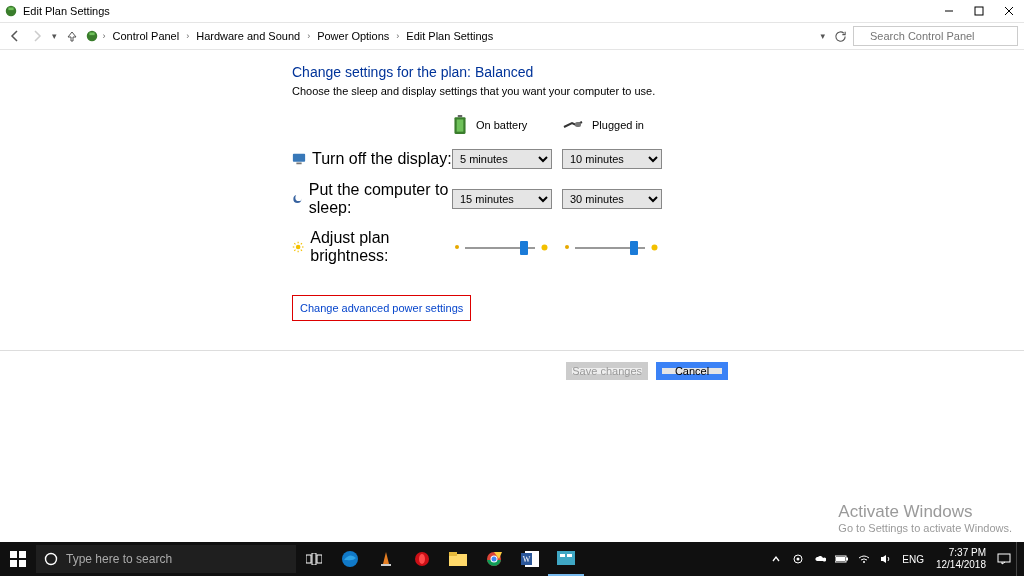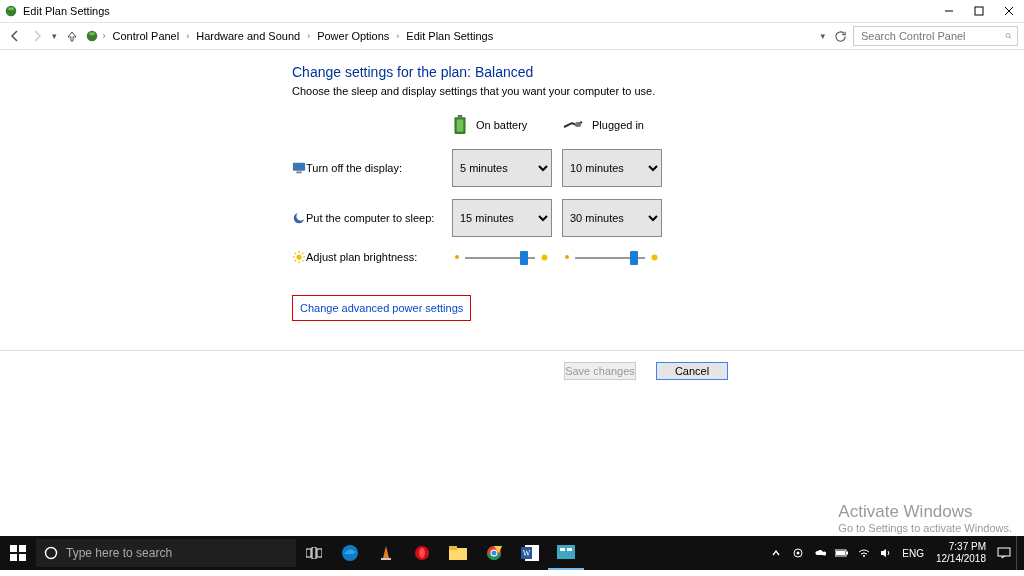--- a/index.html
+++ b/index.html
@@ -11,54 +11,54 @@
   .win-btns { display:flex; height:100%; }
   .win-btn { width:30px; display:flex; align-items:center; justify-content:center; cursor:default; }
   .win-btn svg { width:10px; height:10px; }
   
   .toolbar { height:28px; border-top:1px solid #e5e5e5; border-bottom:1px solid #e5e5e5; display:flex; align-items:center; padding:0 6px; gap:4px; }
   .nav-arrow { width:18px; height:18px; display:flex; align-items:center; justify-content:center; color:#555; }
   .nav-arrow.disabled { color:#bbb; }
   .breadcrumbs { display:flex; align-items:center; gap:4px; flex:1; }
   .crumb { color:#000; font-size:11px; padding:2px 3px; cursor:default; }
   .crumb-sep { color:#666; font-size:9px; }
-  .searchbox { width:165px; height:20px; border:1px solid #ccc; display:flex; align-items:center; padding:0 5px; background:#fff; }
+  .searchbox { width:165px; height:20px; border:1px solid #ccc; display:flex; align-items:center; padding:0 14px; background:#fff; }
   .searchbox input { border:none; outline:none; flex:1; font-size:11px; color:#888; background:transparent; }
   .searchbox .sicon { color:#555; }
   .dropdown-ref { font-size:9px; color:#555; padding:0 2px;}
   
   .content { position:absolute; top:50px; left:0; right:0; bottom:34px; padding:14px 0 0 292px; }
   .heading { color:#003399; font-size:14px; font-weight:400; margin-bottom:5px; }
   .subhead { font-size:11px; color:#000; margin-bottom:18px; }
   .cols-header { display:flex; align-items:center; margin-left:160px; margin-bottom:14px; gap:0; }
   .col-head { width:110px; display:flex; align-items:center; font-size:11px; gap:8px; }
   .row { display:flex; align-items:center; margin-bottom:12px; }
-  .row-label { width:160px; display:flex; align-items:center; font-size:11px; }
+  .row-label { width:160px; display:flex; align-items:center; gap:6px; font-size:16px; }
   .row-icon { width:14px; height:14px; }
-  select.combo { width:100px; height:38px; font-size:11px; background:#e5e5e5; border:1px solid #888; margin-right:10px; padding:1px 3px;}
+  select.combo { width:100px; height:20px; font-size:11px; background:#e5e5e5; border:1px solid #888; margin-right:10px; padding:1px 3px;}
   .slider-cell { width:110px; display:flex; align-items:center; gap:3px; }
   .slider-track { position:relative; width:70px; height:16px; }
   .track-line { position:absolute; top:8px; left:0; right:0; height:2px; background:#999; }
   .thumb { position:absolute; top:2px; width:8px; height:14px; background:#1a7bd8; border-radius:1px; }
   .sun-sm { width:10px;height:10px; }
   .sun-lg { width:13px;height:13px; }
   .links { margin-top:30px; }
   .linkbox { border:1px solid #d00; padding:5px 7px; display:inline-block; }
   .link { color:#0645cc; font-size:11px; cursor:pointer; }
   .link2 { margin-top:10px; }
   
   .btn-row { position:absolute; left:0; right:0; top:300px; border-top:1px solid #ddd; height:40px; display:flex; align-items:center; justify-content:flex-end; padding-right:296px; gap:8px; }
-  .btn { min-width:72px; height:18px; font-size:11px; border:1px solid #3b82f6; background:#e5e5e5; display:flex; align-items:center; justify-content:center;margin-left:12px; }
+  .btn { min-width:72px; height:18px; font-size:11px; border:6px solid #3b82f6; background:#e5e5e5; display:flex; align-items:center; justify-content:center; }
   .btn.disabled { color:#999; background:#eee; border-color:#ccc;}
   
   .watermark { position:absolute; right:12px; bottom:42px; text-align:left; color:#9a9a9a; }
   .watermark .l1 { font-size:17px; font-weight:400;}
   .watermark .l2 { font-size:11px; }
   
-  .taskbar { position:absolute; left:0; right:0; bottom:6px; height:34px; background:#101010; display:flex; align-items:center; color:#fff; }
+  .taskbar { position:absolute; left:0; right:0; bottom:0; height:34px; background:#101010; display:flex; align-items:center; color:#fff; }
   .start { width:36px; height:100%; display:flex; align-items:center; justify-content:center;}
   .start svg { width:16px; height:16px; }
   .search { display:flex; align-items:center; background:#1f1f1f; height:28px; margin:3px 0; padding:0 8px; width:260px; gap:8px;}
   .search span { color:#aaa; font-size:12px;}
   .tb-icons { display:flex; height:100%; }
   .tb-icon { width:36px; display:flex; align-items:center; justify-content:center; height:100%; }
   .tb-icon.active { border-bottom:2px solid #76b9ed;}
   .tray { margin-left:auto; display:flex; align-items:center; height:100%; gap:2px; padding-right:4px;}
   .tray-item { width:20px; height:100%; display:flex; align-items:center; justify-content:center; color:#fff; font-size:10px;}
   .tray-text { font-size:10px; color:#fff; padding:0 4px;}

